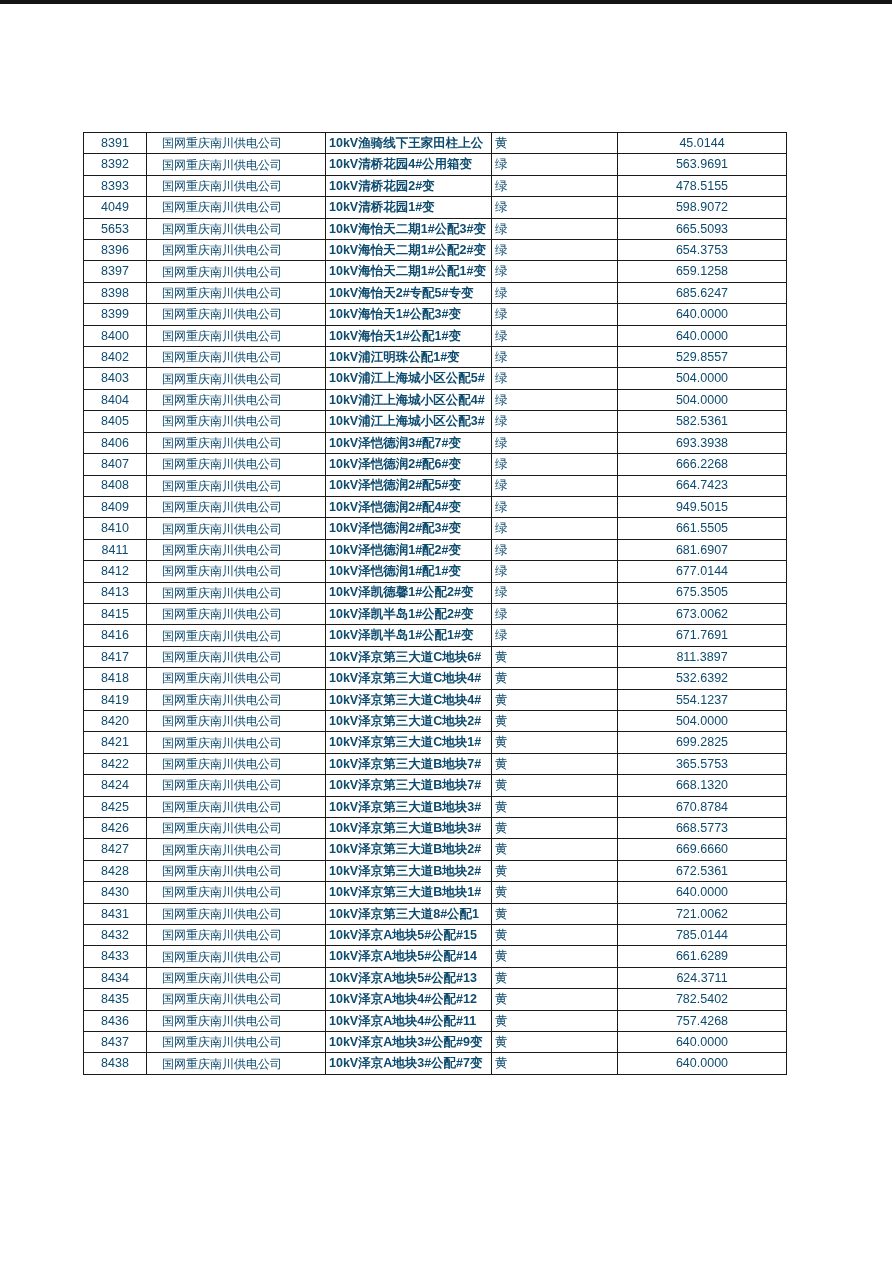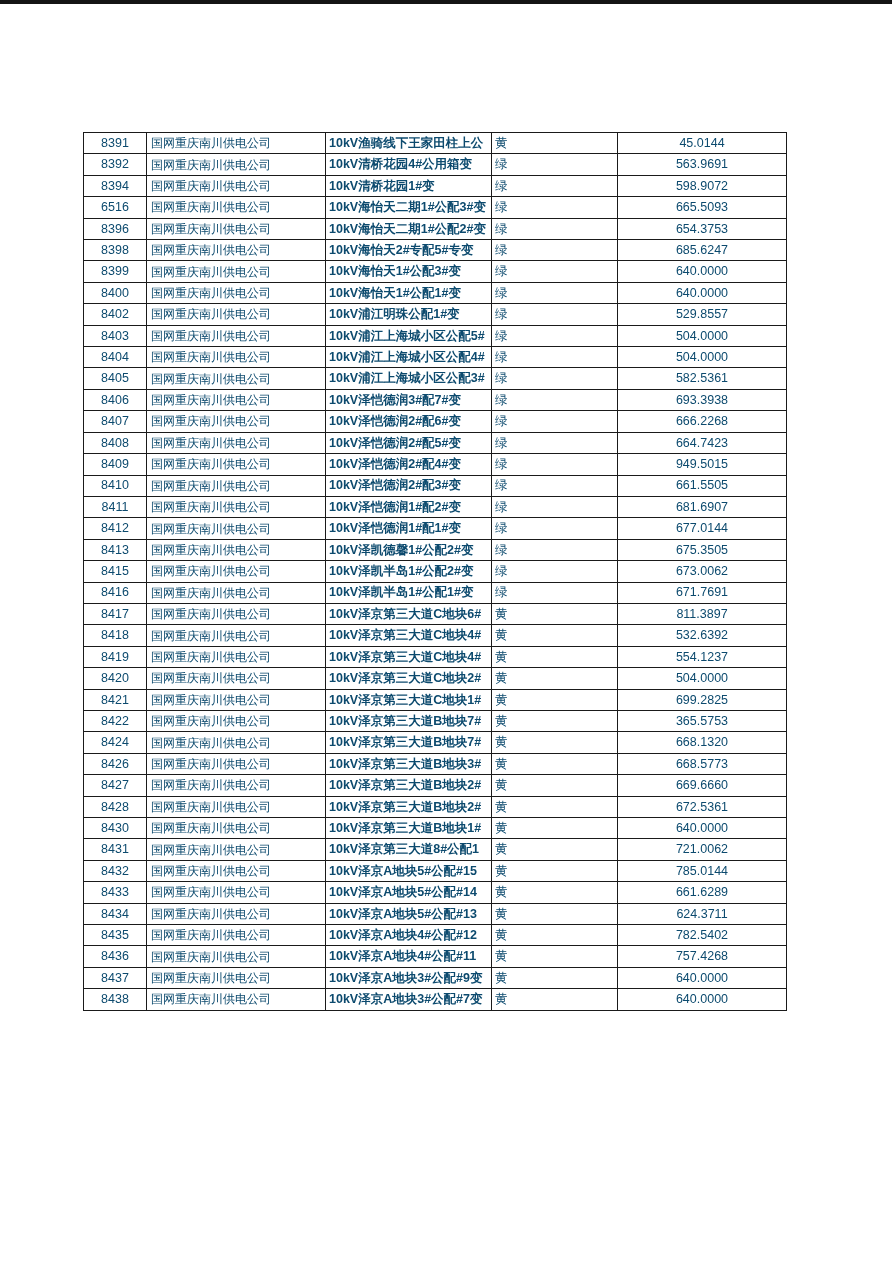--- a/index.html
+++ b/index.html
@@ -44,21 +44,21 @@
     white-space: nowrap;
     background: #ffffff;
   }
   col.w-id      { width: 63px;  }
   col.w-company { width: 179px; }
   col.w-station { width: 166px; }
   col.w-status  { width: 126px; }
   col.w-value   { width: 169px; }
 
   td.c-id      { text-align: center; }
-  td.c-company { text-align: left; padding-left: 4px; font-size: 12px; }
+  td.c-company { text-align: left; padding-left: 15px; font-size: 12px; }
   td.c-station { text-align: left; padding-left: 3px; font-weight: bold; }
   td.c-status  { text-align: left; padding-left: 3px; }
   td.c-value   { text-align: center; }
 </style>
 </head>
 <body>
 
 <div class="page">
   <div class="top-bar"></div>
 
@@ -80,45 +80,59 @@
     </tr>
 
     <tr>
       <td class="c-id">8392</td>
       <td class="c-company">国网重庆南川供电公司</td>
       <td class="c-station">10kV清桥花园4#公用箱变</td>
       <td class="c-status">绿</td>
       <td class="c-value">563.9691</td>
     </tr>
 
-
-    <tr>
-      <td class="c-id">8394</td>
+    <tr>
+      <td class="c-id">8393</td>
+      <td class="c-company">国网重庆南川供电公司</td>
+      <td class="c-station">10kV清桥花园2#变</td>
+      <td class="c-status">绿</td>
+      <td class="c-value">478.5155</td>
+    </tr>
+
+    <tr>
+      <td class="c-id">4049</td>
       <td class="c-company">国网重庆南川供电公司</td>
       <td class="c-station">10kV清桥花园1#变</td>
       <td class="c-status">绿</td>
       <td class="c-value">598.9072</td>
     </tr>
 
     <tr>
-      <td class="c-id">6516</td>
+      <td class="c-id">5653</td>
       <td class="c-company">国网重庆南川供电公司</td>
       <td class="c-station">10kV海怡天二期1#公配3#变</td>
       <td class="c-status">绿</td>
       <td class="c-value">665.5093</td>
     </tr>
 
     <tr>
       <td class="c-id">8396</td>
       <td class="c-company">国网重庆南川供电公司</td>
       <td class="c-station">10kV海怡天二期1#公配2#变</td>
       <td class="c-status">绿</td>
       <td class="c-value">654.3753</td>
     </tr>
 
+    <tr>
+      <td class="c-id">8397</td>
+      <td class="c-company">国网重庆南川供电公司</td>
+      <td class="c-station">10kV海怡天二期1#公配1#变</td>
+      <td class="c-status">绿</td>
+      <td class="c-value">659.1258</td>
+    </tr>
 
     <tr>
       <td class="c-id">8398</td>
       <td class="c-company">国网重庆南川供电公司</td>
       <td class="c-station">10kV海怡天2#专配5#专变</td>
       <td class="c-status">绿</td>
       <td class="c-value">685.6247</td>
     </tr>
 
     <tr>
@@ -301,20 +315,27 @@
 
 
     <tr>
       <td class="c-id">8424</td>
       <td class="c-company">国网重庆南川供电公司</td>
       <td class="c-station">10kV泽京第三大道B地块7#</td>
       <td class="c-status">黄</td>
       <td class="c-value">668.1320</td>
     </tr>
 
+    <tr>
+      <td class="c-id">8425</td>
+      <td class="c-company">国网重庆南川供电公司</td>
+      <td class="c-station">10kV泽京第三大道B地块3#</td>
+      <td class="c-status">黄</td>
+      <td class="c-value">670.8784</td>
+    </tr>
 
     <tr>
       <td class="c-id">8426</td>
       <td class="c-company">国网重庆南川供电公司</td>
       <td class="c-station">10kV泽京第三大道B地块3#</td>
       <td class="c-status">黄</td>
       <td class="c-value">668.5773</td>
     </tr>
 
     <tr>

